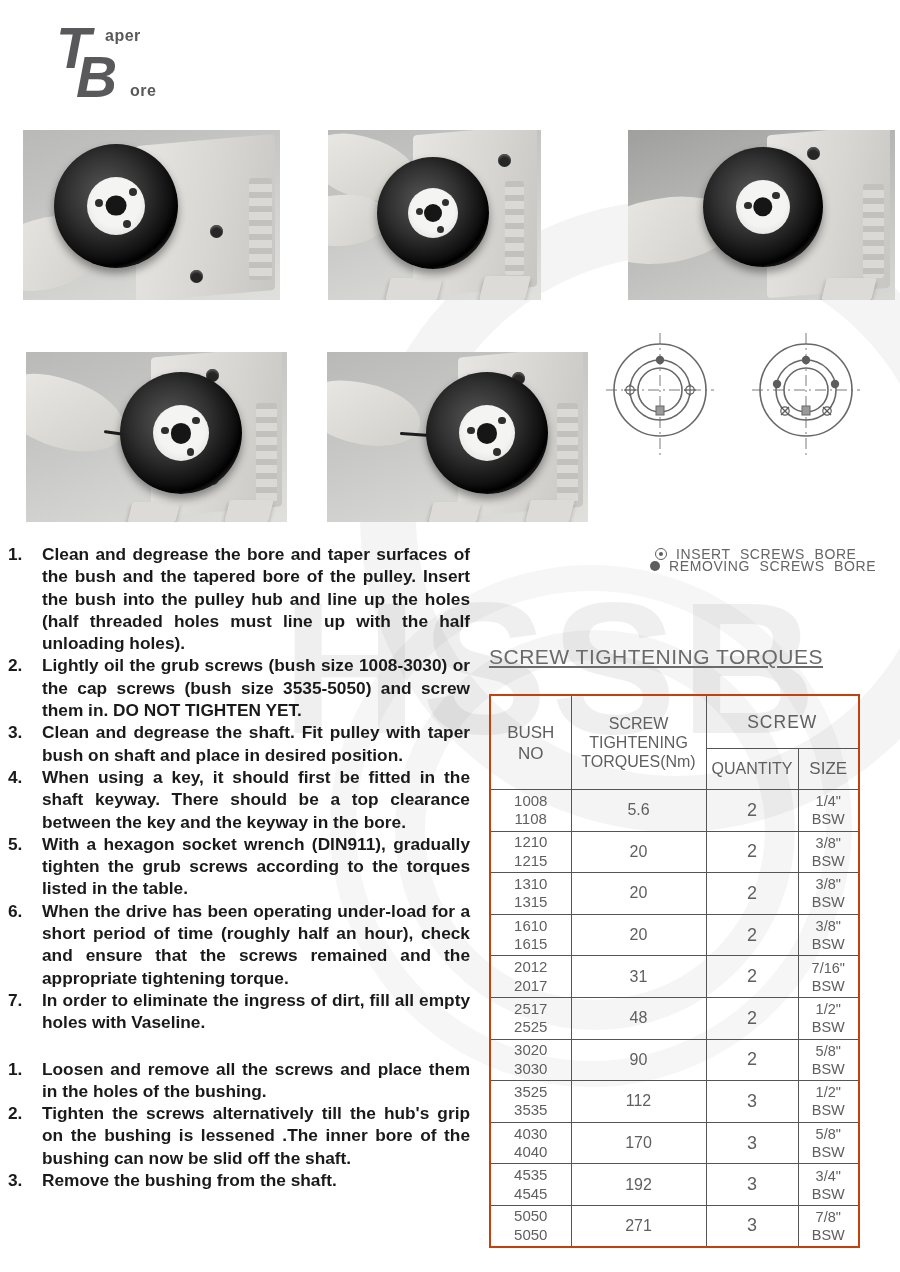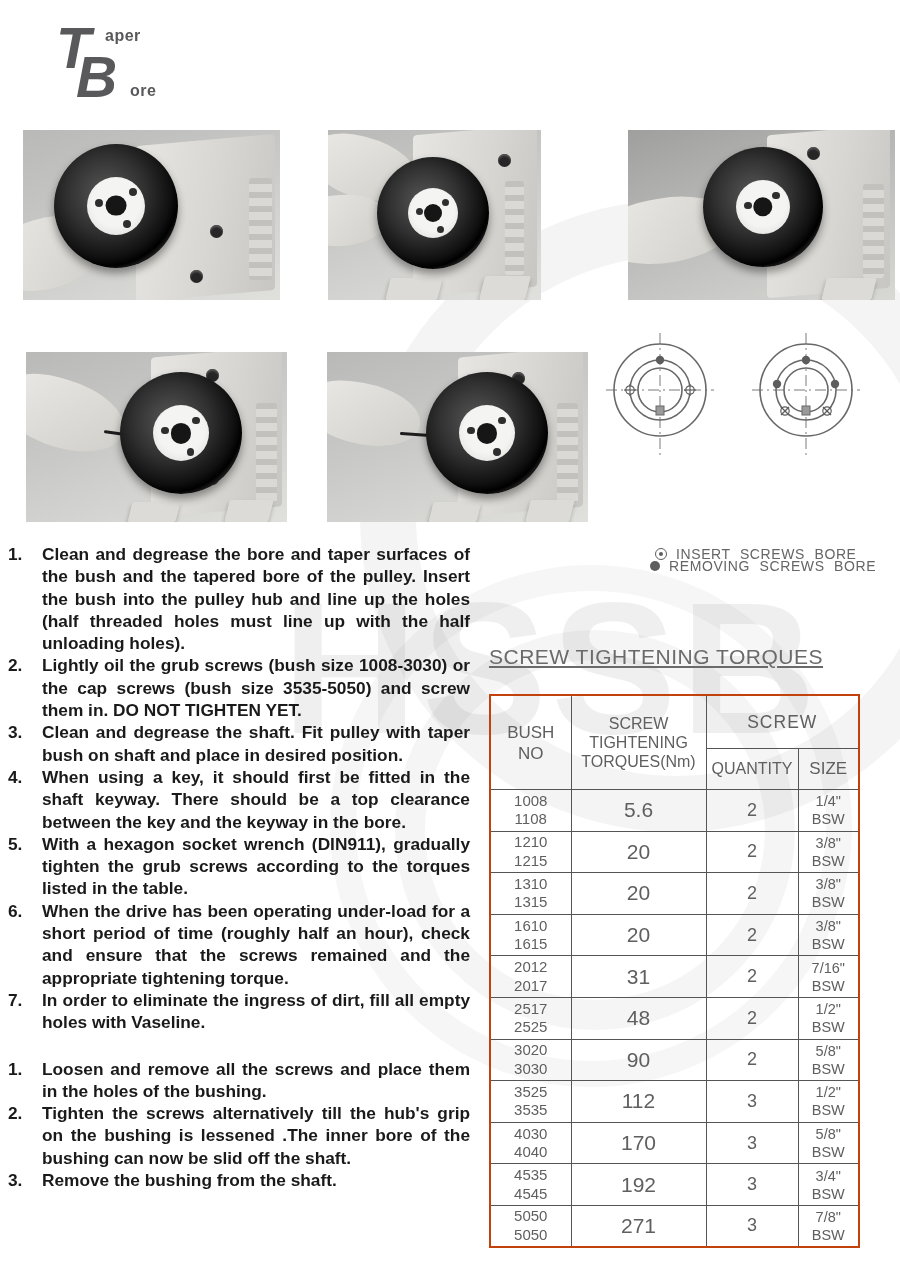--- a/index.html
+++ b/index.html
@@ -79,21 +79,21 @@
                 color:#5f5f5f;background:transparent;}
   table.torques th,table.torques td{border:1.6px solid #555;text-align:center;vertical-align:middle;
                 font-weight:normal;padding:0;}
   table.torques{border:2px solid #c2410c;}
   th.h-bush div{font-size:17px;line-height:21px;}
   th.h-torque div{font-size:16px;line-height:19px;}
   th.h-screw{font-size:17.5px;letter-spacing:1px;height:52px;}
   th.h-qty{font-size:16px;height:40px;}
   th.h-size{font-size:17px;}
   td.c-bush div{font-size:15px;line-height:18.5px;}
-  td.c-torque{font-size:21px;}
+  td.c-torque{font-size:16px;}
   td.c-qty{font-size:18px;}
   td.c-size div{font-size:14.5px;line-height:18px;}
   table.torques tbody tr{height:41.6px;}
 </style>
 </head>
 <body>
 
 <div class="page">
 
   <div class="wm wm-ring wm-r1"></div>

